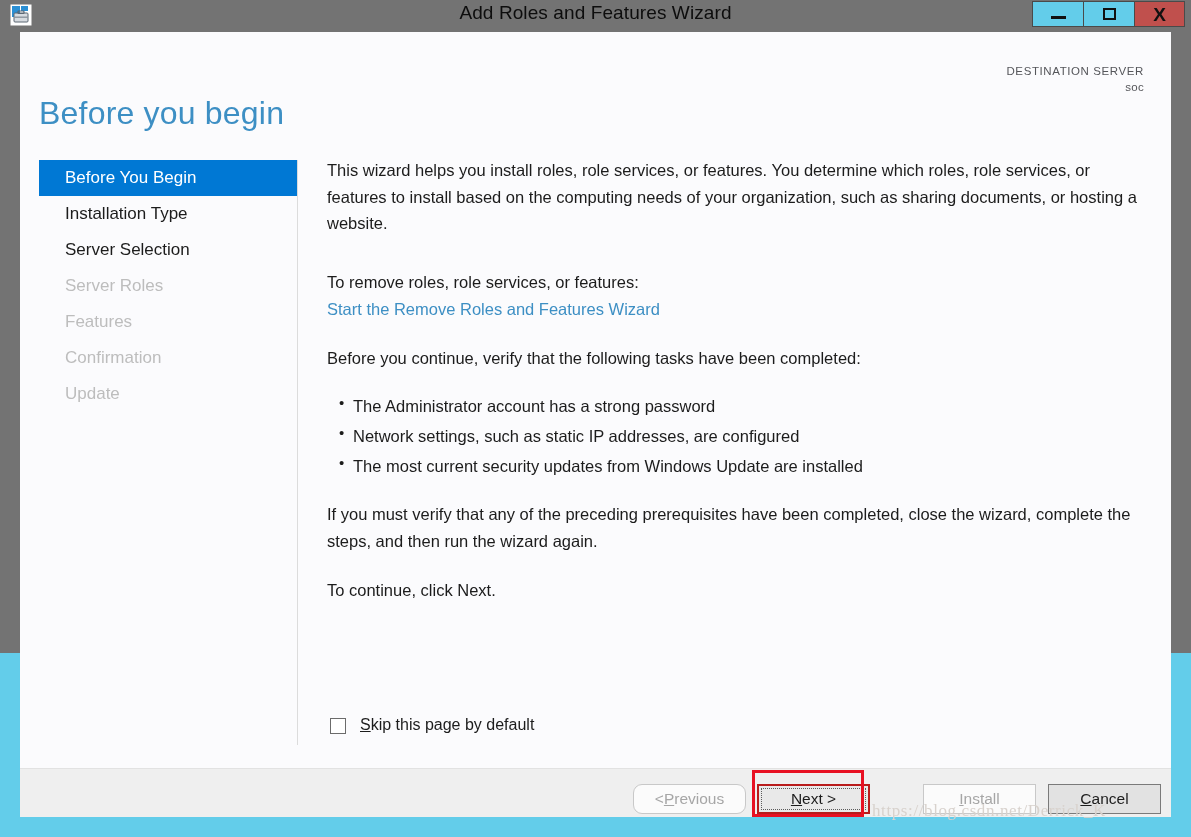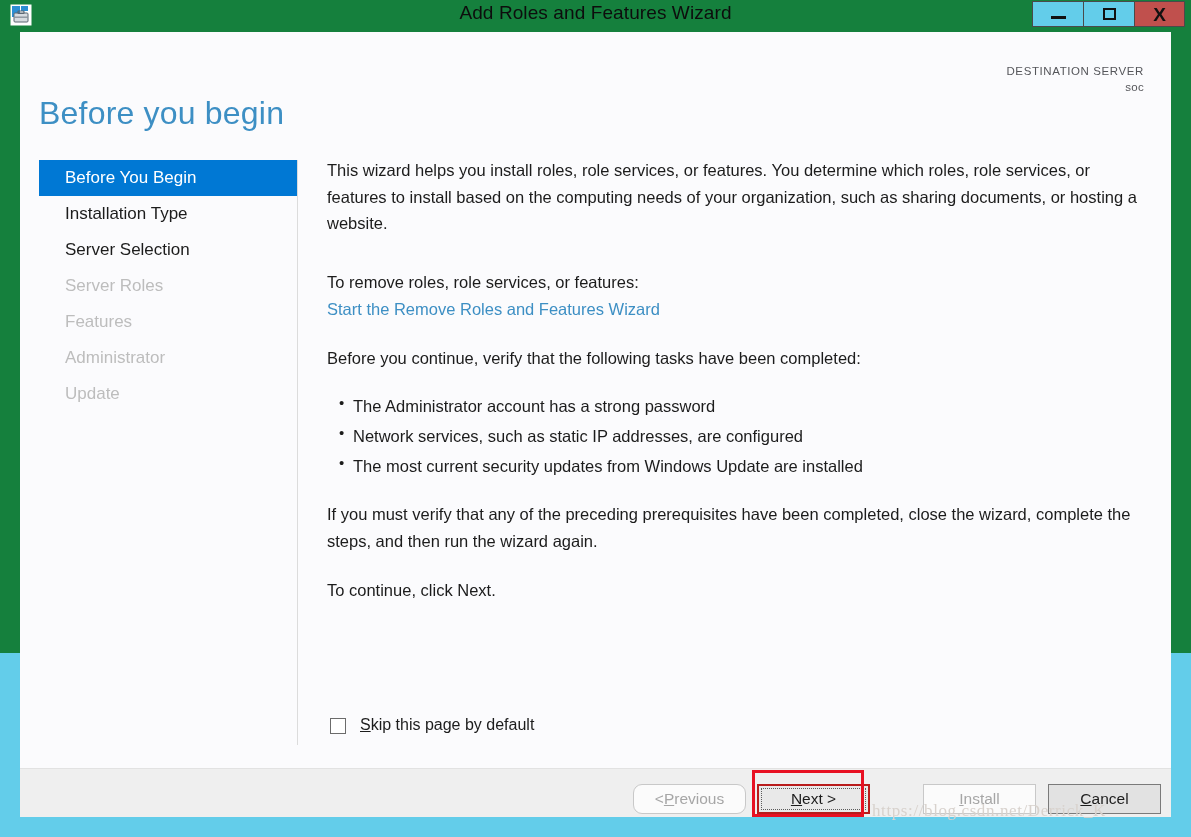--- a/index.html
+++ b/index.html
@@ -14,21 +14,21 @@
     font-family: "Liberation Sans", sans-serif;
     background: #63cdea;
   }
 
   
   #window {
     position: absolute;
     left: 0; top: 0;
     width: 1191px;
     height: 653px;
-    background: #15803d;
+    background: #737373;
     box-sizing: border-box;
   }
 
   
   #titlebar {
     position: absolute;
     left: 0; top: 0;
     width: 1191px;
     height: 28px;
   }
@@ -332,38 +332,38 @@
       <span id="dest-label">DESTINATION SERVER</span>
       <span id="dest-server">soc</span>
     </div>
 
     <nav id="sidebar">
       <div class="nav-item selected">Before You Begin</div>
       <div class="nav-item">Installation Type</div>
       <div class="nav-item">Server Selection</div>
       <div class="nav-item disabled">Server Roles</div>
       <div class="nav-item disabled">Features</div>
-      <div class="nav-item disabled">Administrator</div>
+      <div class="nav-item disabled">Confirmation</div>
       <div class="nav-item disabled">Update</div>
     </nav>
 
     <div id="nav-divider"></div>
 
     <main id="content">
 
       <p>This wizard helps you install roles, role services, or features. You determine which roles, role services, or features to install based on the computing needs of your organization, such as sharing documents, or hosting a website.</p>
 
       <p class="tight">To remove roles, role services, or features:</p>
       <p><a class="wizlink" href="#">Start the Remove Roles and Features Wizard</a></p>
 
       <p>Before you continue, verify that the following tasks have been completed:</p>
 
       <ul class="tasklist">
         <li>The Administrator account has a strong password</li>
-        <li>Network services, such as static IP addresses, are configured</li>
+        <li>Network settings, such as static IP addresses, are configured</li>
         <li>The most current security updates from Windows Update are installed</li>
       </ul>
 
       <p>If you must verify that any of the preceding prerequisites have been completed, close the wizard, complete the steps, and then run the wizard again.</p>
 
       <p>To continue, click Next.</p>
     </main>
 
     <div id="skip-row">
       <span id="skip-box"></span>

